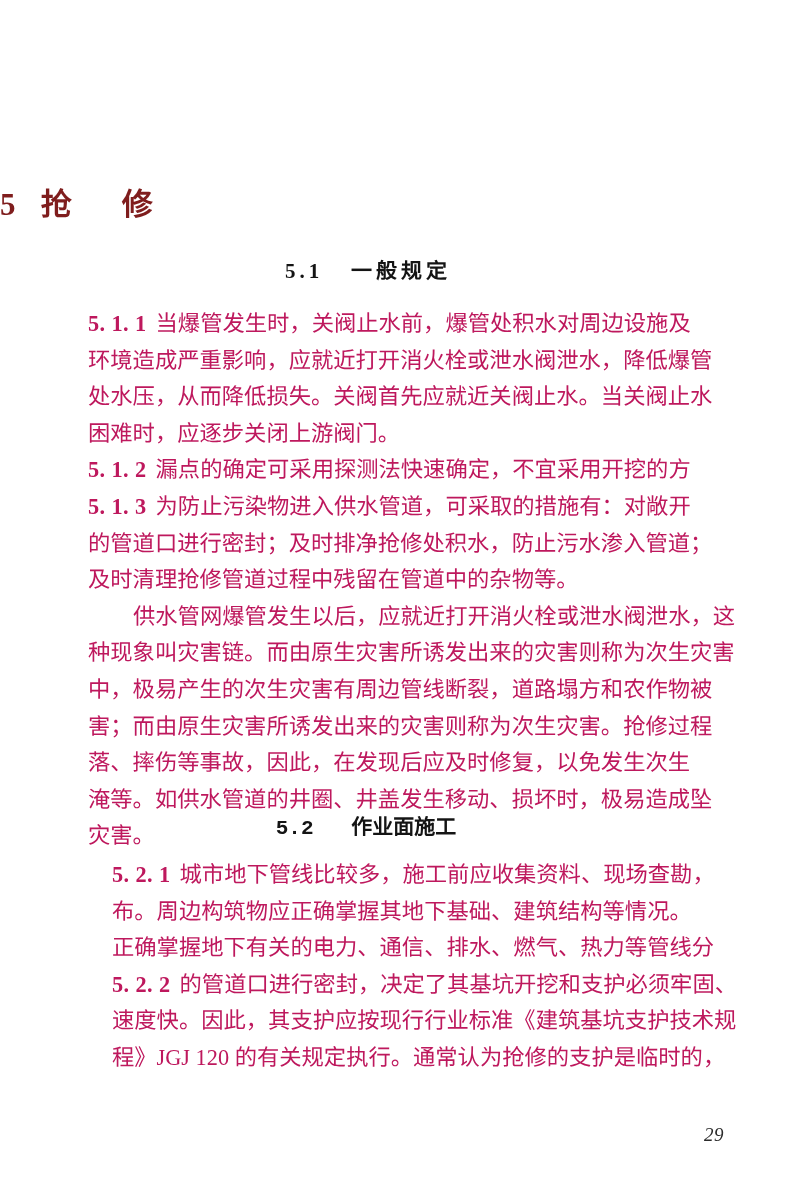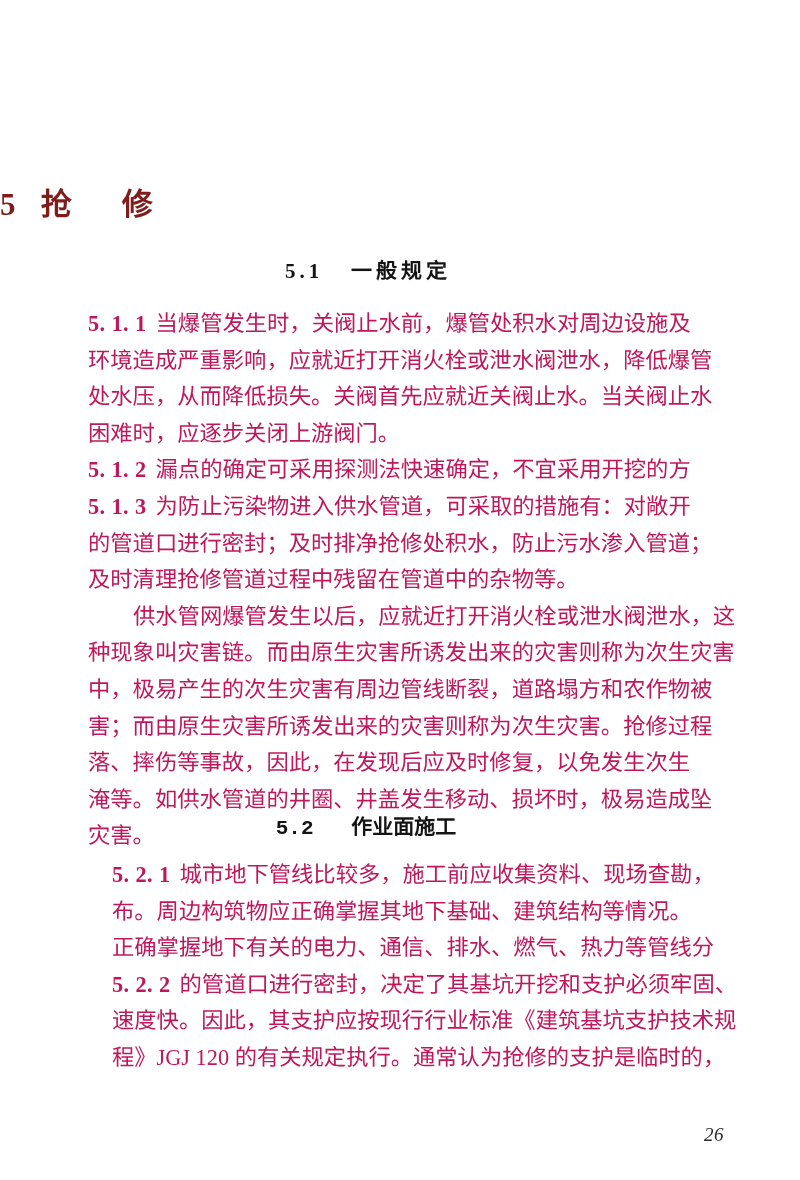--- a/index.html
+++ b/index.html
@@ -163,15 +163,15 @@
     </p>
 
     <p class="para">
       <span class="clause-no">5. 2. 2</span><span class="clause-line">的管道口进行密封，决定了其基坑开挖和支护必须牢固、</span>
       <span class="para-line">速度快。因此，其支护应按现行行业标准《建筑基坑支护技术规</span>
       <span class="para-line">程》JGJ 120 的有关规定执行。通常认为抢修的支护是临时的，</span>
     </p>
 
   </div>
 
-  <div class="page-number">26</div>
+  <div class="page-number">29</div>
 
 </div>
 
 </body></html>

